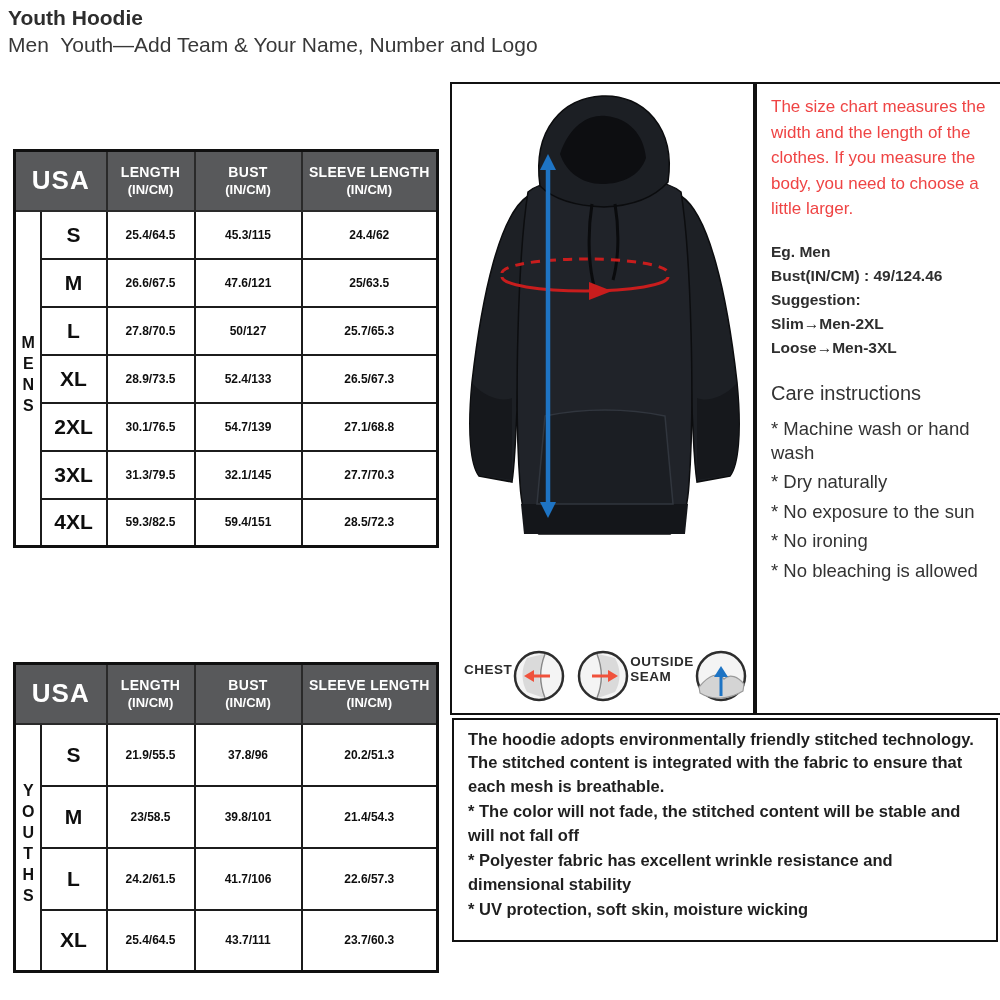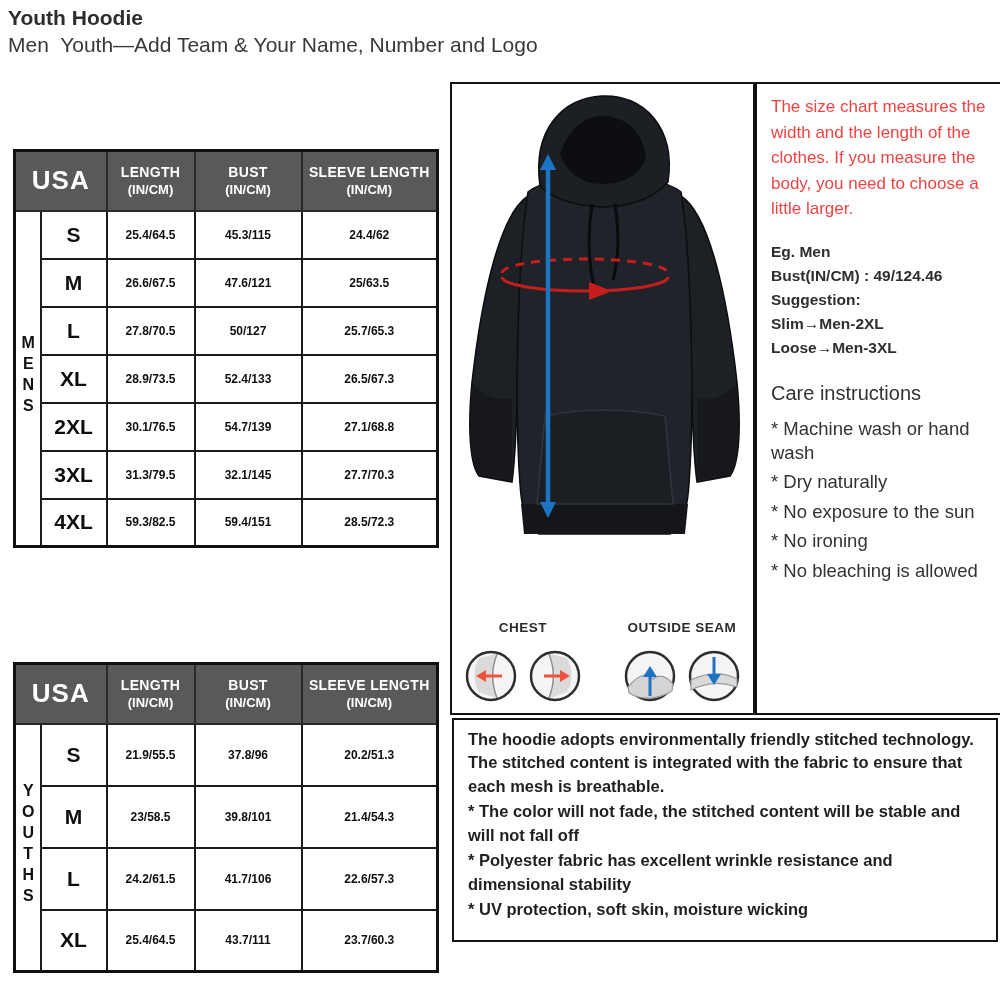--- a/index.html
+++ b/index.html
@@ -33,21 +33,21 @@
   .youth-rows tbody tr{height:62px;}
   td.group-cell{background:#fff;}
   .vertical-text{writing-mode:vertical-rl;text-orientation:upright;font-weight:bold;font-size:16px;letter-spacing:4px;color:#111;}
   td.size-cell{font-size:21px;font-weight:bold;color:#0e0e0e;}
   td.value-cell{font-size:12px;font-weight:bold;color:#0e0e0e;}
 
   
   .hoodie-panel{position:absolute;left:450px;top:82px;width:305px;height:633px;border:2px solid #111;background:#fff;}
   .hoodie-svg{position:absolute;left:0;top:0;}
   .icons-row{position:absolute;left:0;bottom:10px;width:100%;display:flex;justify-content:space-between;padding:0 12px;}
-  .icon-group{display:flex;flex-direction:column;align-items:center;}
+  .icon-group{display:flex;flex-direction:row;align-items:center;}
   .icon-group-label{font-size:13.5px;font-weight:bold;color:#2b2b2b;letter-spacing:.5px;margin-bottom:14px;}
   .icon-pair{display:flex;gap:10px;}
   .red-stroke{stroke:var(--measure-red);}
   .red-fill{fill:var(--measure-red);}
   .blue-stroke{stroke:var(--measure-blue);}
   .blue-fill{fill:var(--measure-blue);}
 
   
   .measure-panel{position:absolute;left:755px;top:82px;width:245px;height:633px;
     border-top:2px solid #111;border-left:2px solid #111;border-bottom:2px solid #111;background:#fff;padding:10px 12px 0 14px;}

